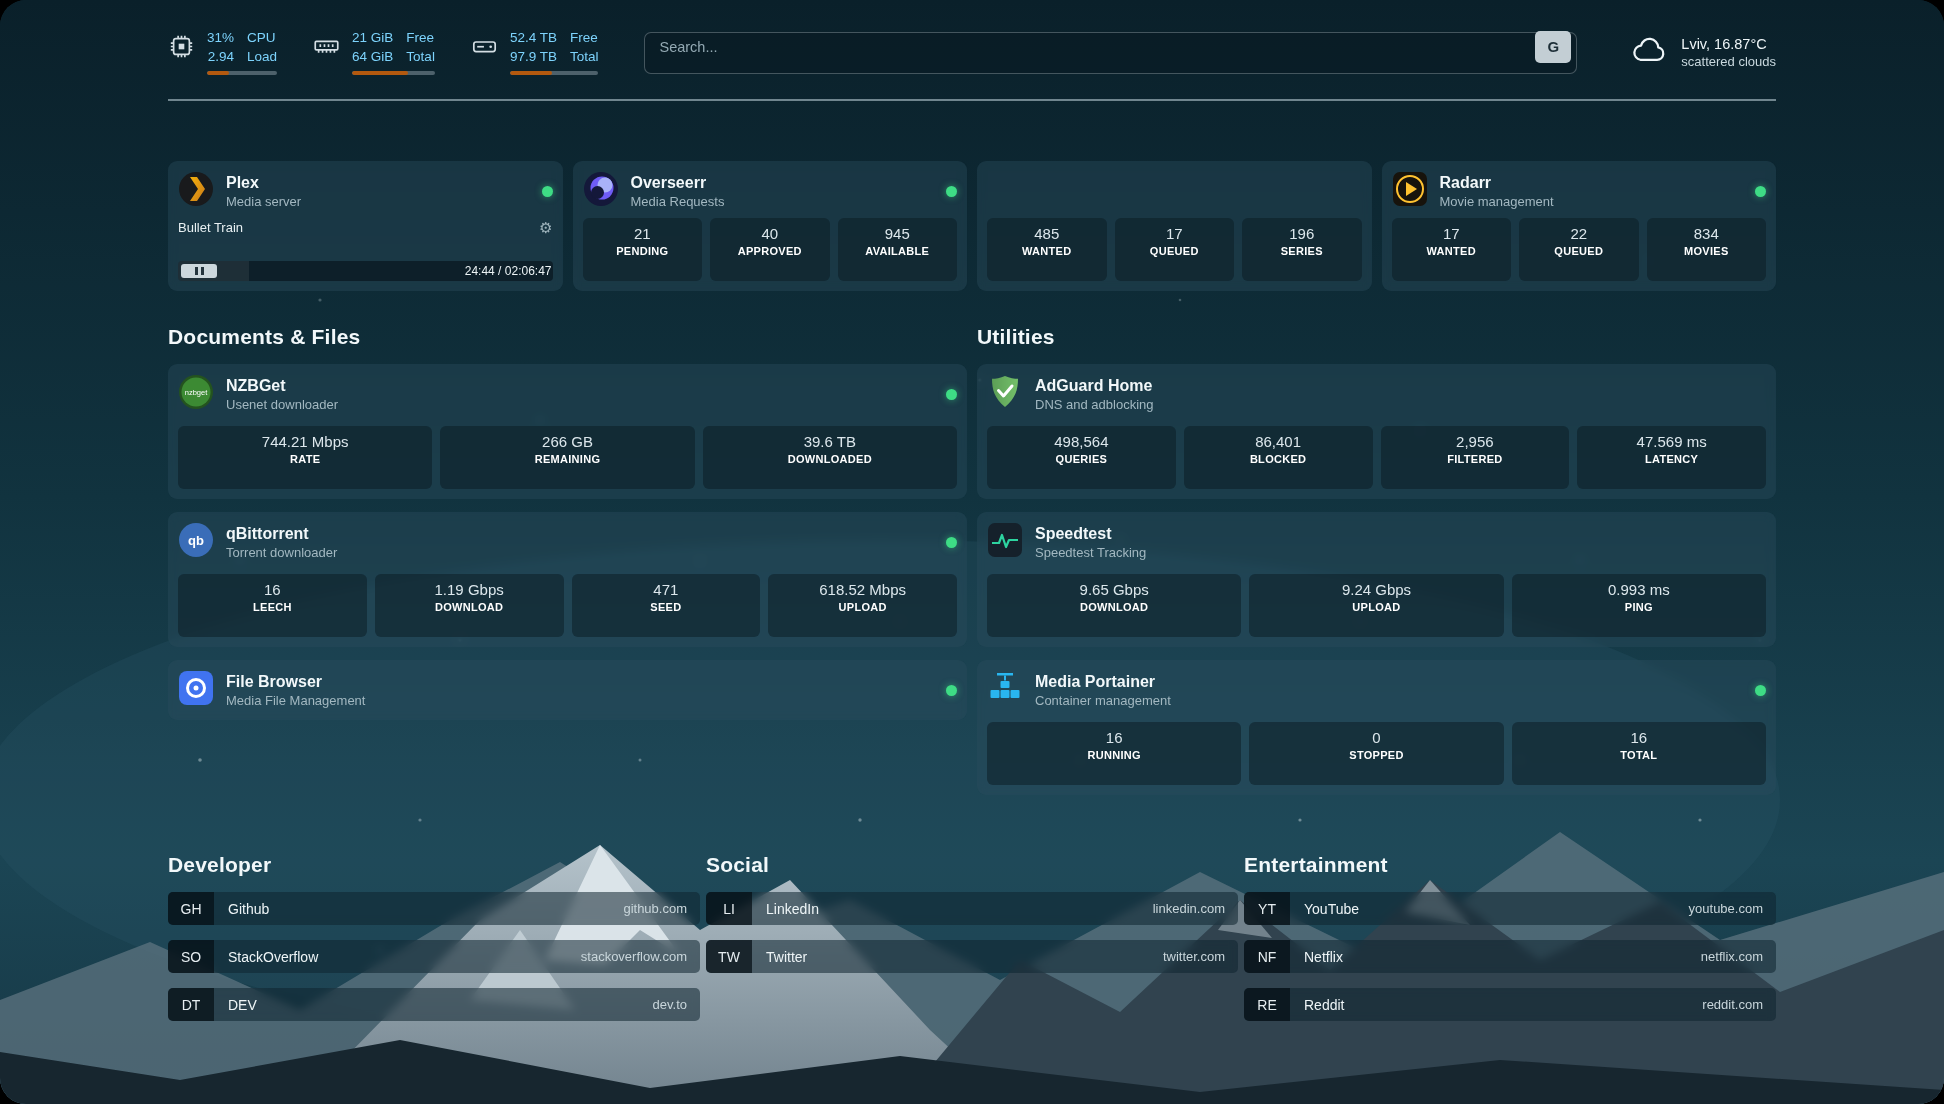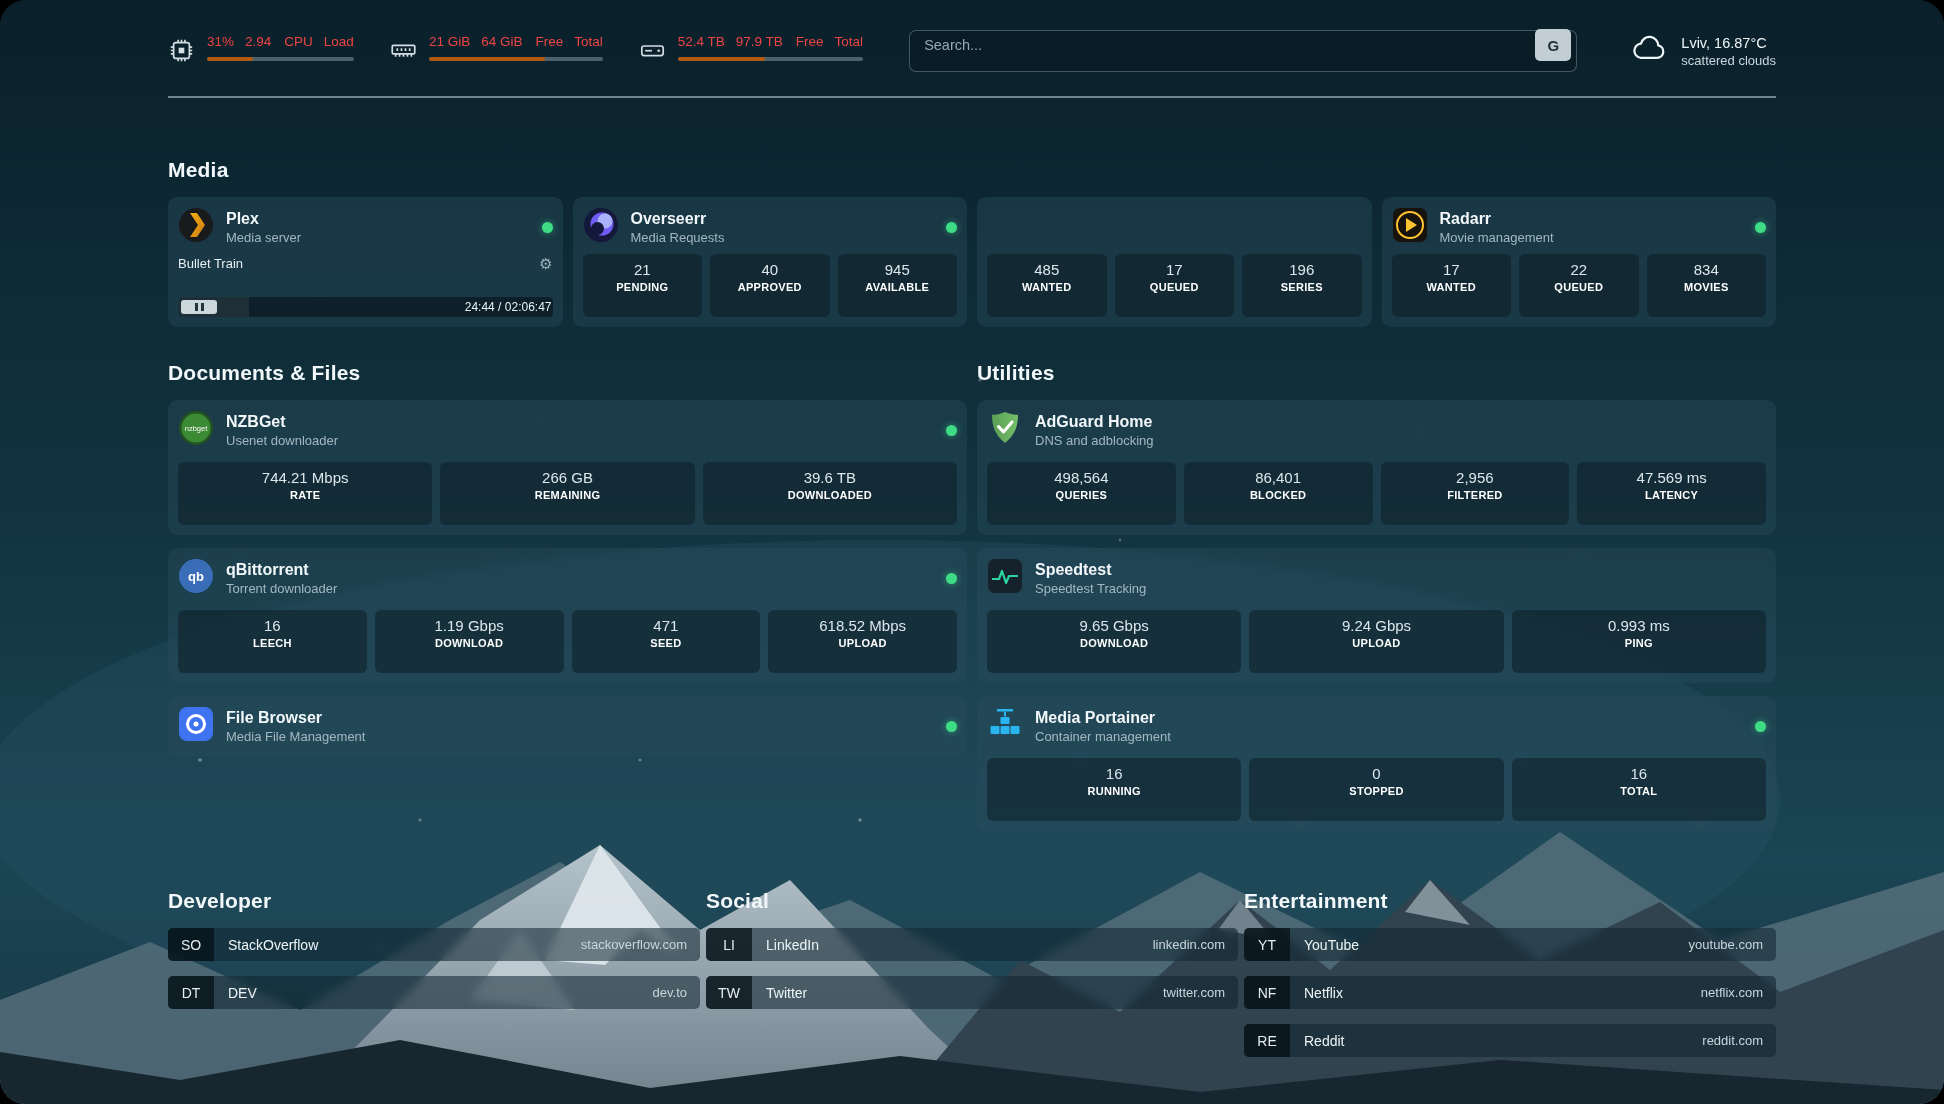--- a/index.html
+++ b/index.html
@@ -7,21 +7,21 @@
 body{font-family:"Liberation Sans",sans-serif;color:#eef5f7}
 .screen{position:relative;width:1944px;height:1104px;border-radius:26px;overflow:hidden;background:#0d2732}
 .bg{position:absolute;inset:0;width:100%;height:100%;display:block}
 .content{position:relative;z-index:1;height:100%;padding:0 168px;display:flex;flex-direction:column}
 
 .topbar{display:flex;align-items:center;margin-top:30px}
 .sys{display:flex;align-items:flex-start;gap:36px}
 .sys-widget{display:flex;gap:12px}
 .sys-icon{margin-top:3px;opacity:.95}
 .sys-rows{display:flex;gap:13px}
-.sys-col{display:flex;flex-direction:row;gap:11px;font-size:13.5px;line-height:1.15;color:#ef4444}
+.sys-col{display:flex;flex-direction:column;gap:3px;font-size:13.5px;line-height:1.15;color:#7dd3fc}
 .sys-col.nums{align-items:flex-end}
 .sys-bar{margin-top:7px;height:4px;border-radius:2px;background:rgba(201,216,224,.35);overflow:hidden}
 .sys-bar span{display:block;height:100%;background:#b3590f;border-radius:2px}
 .searchbox{flex:1;display:flex;align-items:center;margin:0 52px 0 46px;height:42px;background:rgba(10,26,34,.55);border:1px solid rgba(222,235,240,.28);border-radius:7px;padding:0 5px 12px 14px}
 .searchbox input{flex:1;background:transparent;border:none;outline:none;color:#eef5f7;font-size:14.5px;font-family:"Liberation Sans",sans-serif}
 .searchbox input::placeholder{color:#93a9b3}
 .g-btn{width:36px;height:32px;border:none;border-radius:5px;background:#c3ced4;color:#1d2e37;font-size:15px;font-weight:bold;cursor:pointer;font-family:"Liberation Sans",sans-serif}
 .weather{display:flex;align-items:center;gap:12px}
 .weather-loc{font-size:14.5px}
 .weather-cond{font-size:13px;color:#c9d8de;margin-top:2px}
@@ -220,21 +220,20 @@
         <div class="weather-text">
           <div class="weather-loc">Lviv, 16.87°C</div>
           <div class="weather-cond">scattered clouds</div>
         </div>
       </div>
     </header>
 
     <div class="divider"></div>
 
     <section class="media-section">
-      <h2 class="section-title">Media</h2>
       <div class="media-grid">
 
         <div class="card">
           <div class="card-head">
             <span class="svc-icon">
               <svg width="36" height="36" viewBox="0 0 36 36">
                 <defs>
                     <linearGradient id="plexg" x1="0" y1="0" x2="1" y2="1">
                       <stop offset="0" stop-color="#f3b00c"></stop>
                       <stop offset="1" stop-color="#cc7b19"></stop>
@@ -568,20 +567,25 @@
       </section>
 
     </div>
 
     <div class="bookmarks">
 
       <section>
         <h2 class="section-title">Developer</h2>
         <div class="bm-list">
 
+            <a class="bm-row">
+              <span class="bm-abbr">GH</span>
+              <span class="bm-name">Github</span>
+              <span class="bm-url">github.com</span>
+            </a>
 
             <a class="bm-row">
               <span class="bm-abbr">SO</span>
               <span class="bm-name">StackOverflow</span>
               <span class="bm-url">stackoverflow.com</span>
             </a>
 
             <a class="bm-row">
               <span class="bm-abbr">DT</span>
               <span class="bm-name">DEV</span>

